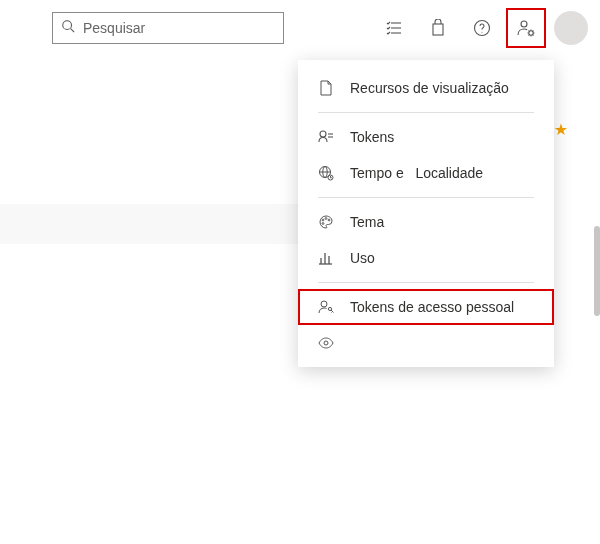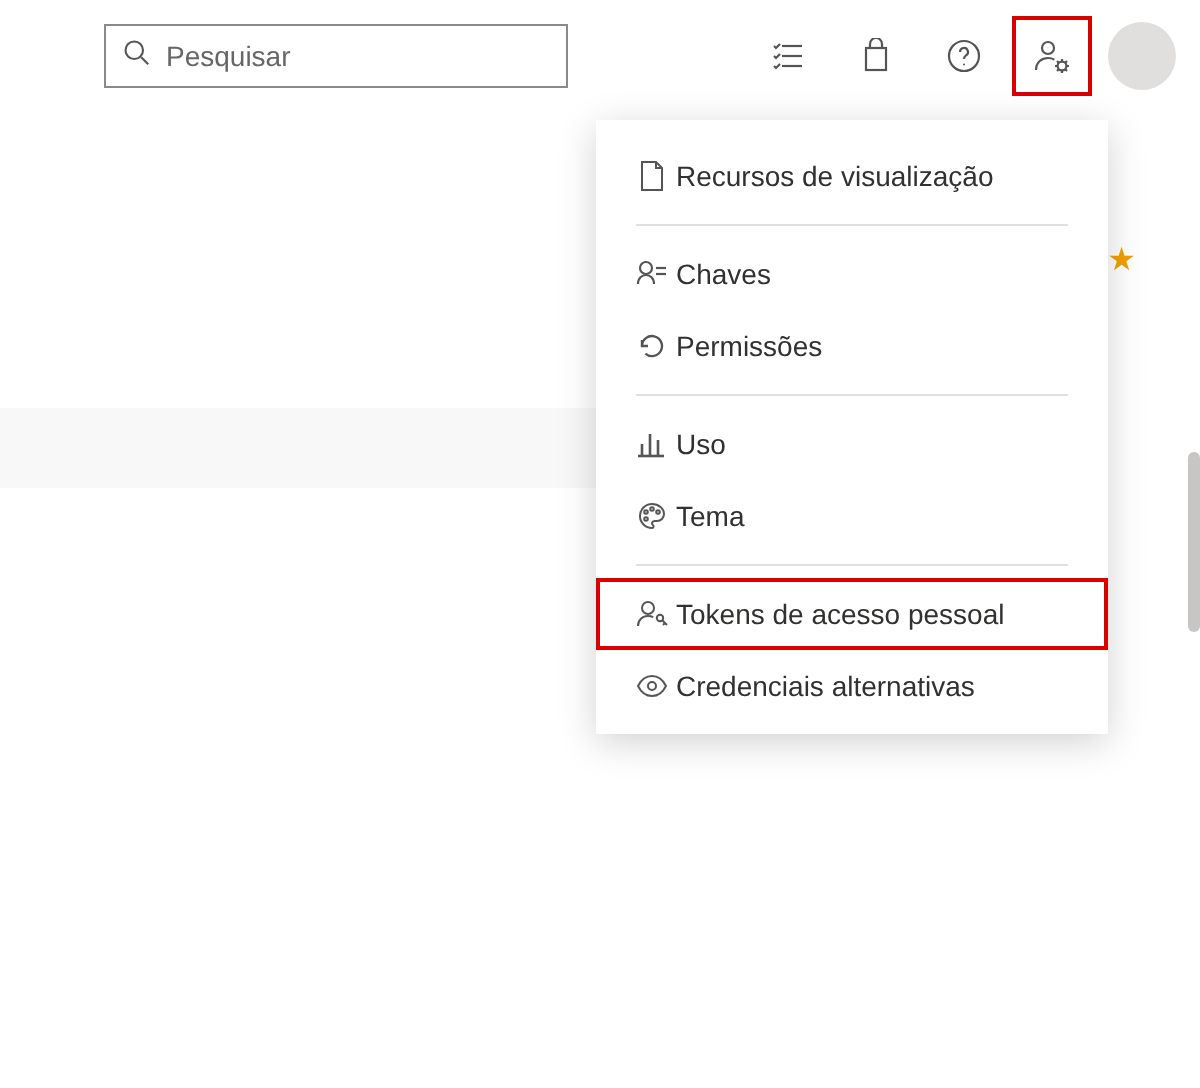--- a/index.html
+++ b/index.html
@@ -69,21 +69,21 @@
       background: #fff;
       box-shadow: 0 4px 18px rgba(0,0,0,0.18);
       padding: 10px 0 6px 0;
       z-index: 10;
     }
 
     .menu-item {
       display: flex;
       align-items: center;
       padding: 10px 20px;
-      gap: 4px;
+      gap: 16px;
       cursor: pointer;
       font-size: 14px;
       color: #323130;
     }
     .menu-item .ico { width: 16px; height: 16px; display:flex; align-items:center; justify-content:center; flex-shrink:0; }
     .menu-item .ico svg { display:block; }
 
     .menu-sep {
       height: 1px; background: #e1dfdd;
       margin: 6px 20px;
@@ -202,62 +202,68 @@
 
   <div class="menu-item">
     <span class="ico">
       <svg width="16" height="16" viewBox="0 0 16 16" fill="none" stroke="#555" stroke-width="1.1">
         <circle cx="5" cy="5" r="3"></circle>
           <path d="M1 13 c0-3 2-4.5 4-4.5 s4 1.5 4 4.5"></path>
         <line x1="10" y1="5" x2="15" y2="5"></line>
           <line x1="10" y1="8" x2="15" y2="8"></line>
       </svg>
     </span>
-    <span>Chaves</span>
-  </div>
-
-
-  <div class="menu-item">
-    <span class="ico">
-      <svg width="16" height="16" viewBox="0 0 16 16" fill="none" stroke="#555" stroke-width="1.2">
-        <path d="M3 8 a5 5 0 1 1 1.7 3.8"></path>
-          <polyline points="3,5 3,8 6,8"></polyline>
-      </svg>
-    </span>
-    <span>Permissões</span>
-  </div>
+    <span>Tokens</span>
+  </div>
+
+  <div class="menu-item">
+    <span class="ico">
+      <svg width="16" height="16" viewBox="0 0 16 16" fill="none" stroke="#555" stroke-width="1">
+        <circle cx="7" cy="7" r="5.5"></circle>
+          <ellipse cx="7" cy="7" rx="2.2" ry="5.5"></ellipse>
+          <line x1="1.5" y1="7" x2="12.5" y2="7"></line>
+        <circle cx="12.5" cy="12.5" r="2.5"></circle>
+          <line x1="12.5" y1="11" x2="12.5" y2="12.8"></line>
+          <line x1="12.5" y1="12.8" x2="13.8" y2="12.8"></line>
+      </svg>
+    </span>
+    <span>
+      <span>Tempo e</span>&nbsp;&nbsp;&nbsp;<span>Localidade</span>
+    </span>
+  </div>
+
 
   <div class="menu-sep"></div>
 
+
+  <div class="menu-item">
+    <span class="ico">
+      <svg width="16" height="16" viewBox="0 0 16 16" fill="none" stroke="#555" stroke-width="1">
+        <path d="M8 2 a6 6 0 1 0 0 12 c1 0 1-1 0.3-1.7 c-0.7-0.7 0-1.8 1-1.8 h1.2 A3.5 3.5 0 0 0 14 7 C14 4.2 11.3 2 8 2 z"></path>
+        <circle cx="5" cy="6" r="0.9"></circle>
+          <circle cx="8" cy="4.5" r="0.9"></circle>
+          <circle cx="11" cy="6" r="0.9"></circle>
+          <circle cx="5" cy="9.5" r="0.9"></circle>
+      </svg>
+    </span>
+    <span>Tema</span>
+  </div>
 
   <div class="menu-item">
     <span class="ico">
       <svg width="16" height="16" viewBox="0 0 16 16" fill="none" stroke="#555" stroke-width="1.3">
         <line x1="3" y1="14" x2="3" y2="8"></line>
           <line x1="7" y1="14" x2="7" y2="3"></line>
         <line x1="11" y1="14" x2="11" y2="6"></line>
           <line x1="1" y1="14" x2="14" y2="14"></line>
       </svg>
     </span>
     <span>Uso</span>
   </div>
 
-  <div class="menu-item">
-    <span class="ico">
-      <svg width="16" height="16" viewBox="0 0 16 16" fill="none" stroke="#555" stroke-width="1">
-        <path d="M8 2 a6 6 0 1 0 0 12 c1 0 1-1 0.3-1.7 c-0.7-0.7 0-1.8 1-1.8 h1.2 A3.5 3.5 0 0 0 14 7 C14 4.2 11.3 2 8 2 z"></path>
-        <circle cx="5" cy="6" r="0.9"></circle>
-          <circle cx="8" cy="4.5" r="0.9"></circle>
-          <circle cx="11" cy="6" r="0.9"></circle>
-          <circle cx="5" cy="9.5" r="0.9"></circle>
-      </svg>
-    </span>
-    <span>Tema</span>
-  </div>
-
   <div class="menu-sep"></div>
 
   <div class="menu-item highlight-pat">
     <span class="ico">
       <svg width="16" height="16" viewBox="0 0 16 16" fill="none" stroke="#555" stroke-width="1">
         <circle cx="6" cy="5" r="3"></circle>
           <path d="M1 14 c0-3 2.2-5 5-5 c1 0 1.9 0.2 2.6 0.6"></path>
         <circle cx="12" cy="10" r="1.6"></circle>
           <line x1="13" y1="11" x2="15.5" y2="13.5"></line>
           <line x1="14.5" y1="12.5" x2="13.5" y2="13.5"></line>
@@ -267,21 +273,20 @@
   </div>
 
 
   <div class="menu-item">
     <span class="ico">
       <svg width="16" height="16" viewBox="0 0 16 16" fill="none" stroke="#555" stroke-width="1">
         <path d="M1 8 c2-4 5-5 7-5 s5 1 7 5 c-2 4-5 5-7 5 s-5-1-7-5 z"></path>
           <circle cx="8" cy="8" r="2"></circle>
       </svg>
     </span>
-    <span>Credenciais alternativas</span>
   </div>
 
 </div>
 
 <div class="star">★</div>
 
 <div class="scrollbar-track">
   <div class="scrollbar-thumb"></div>
 </div>
 

